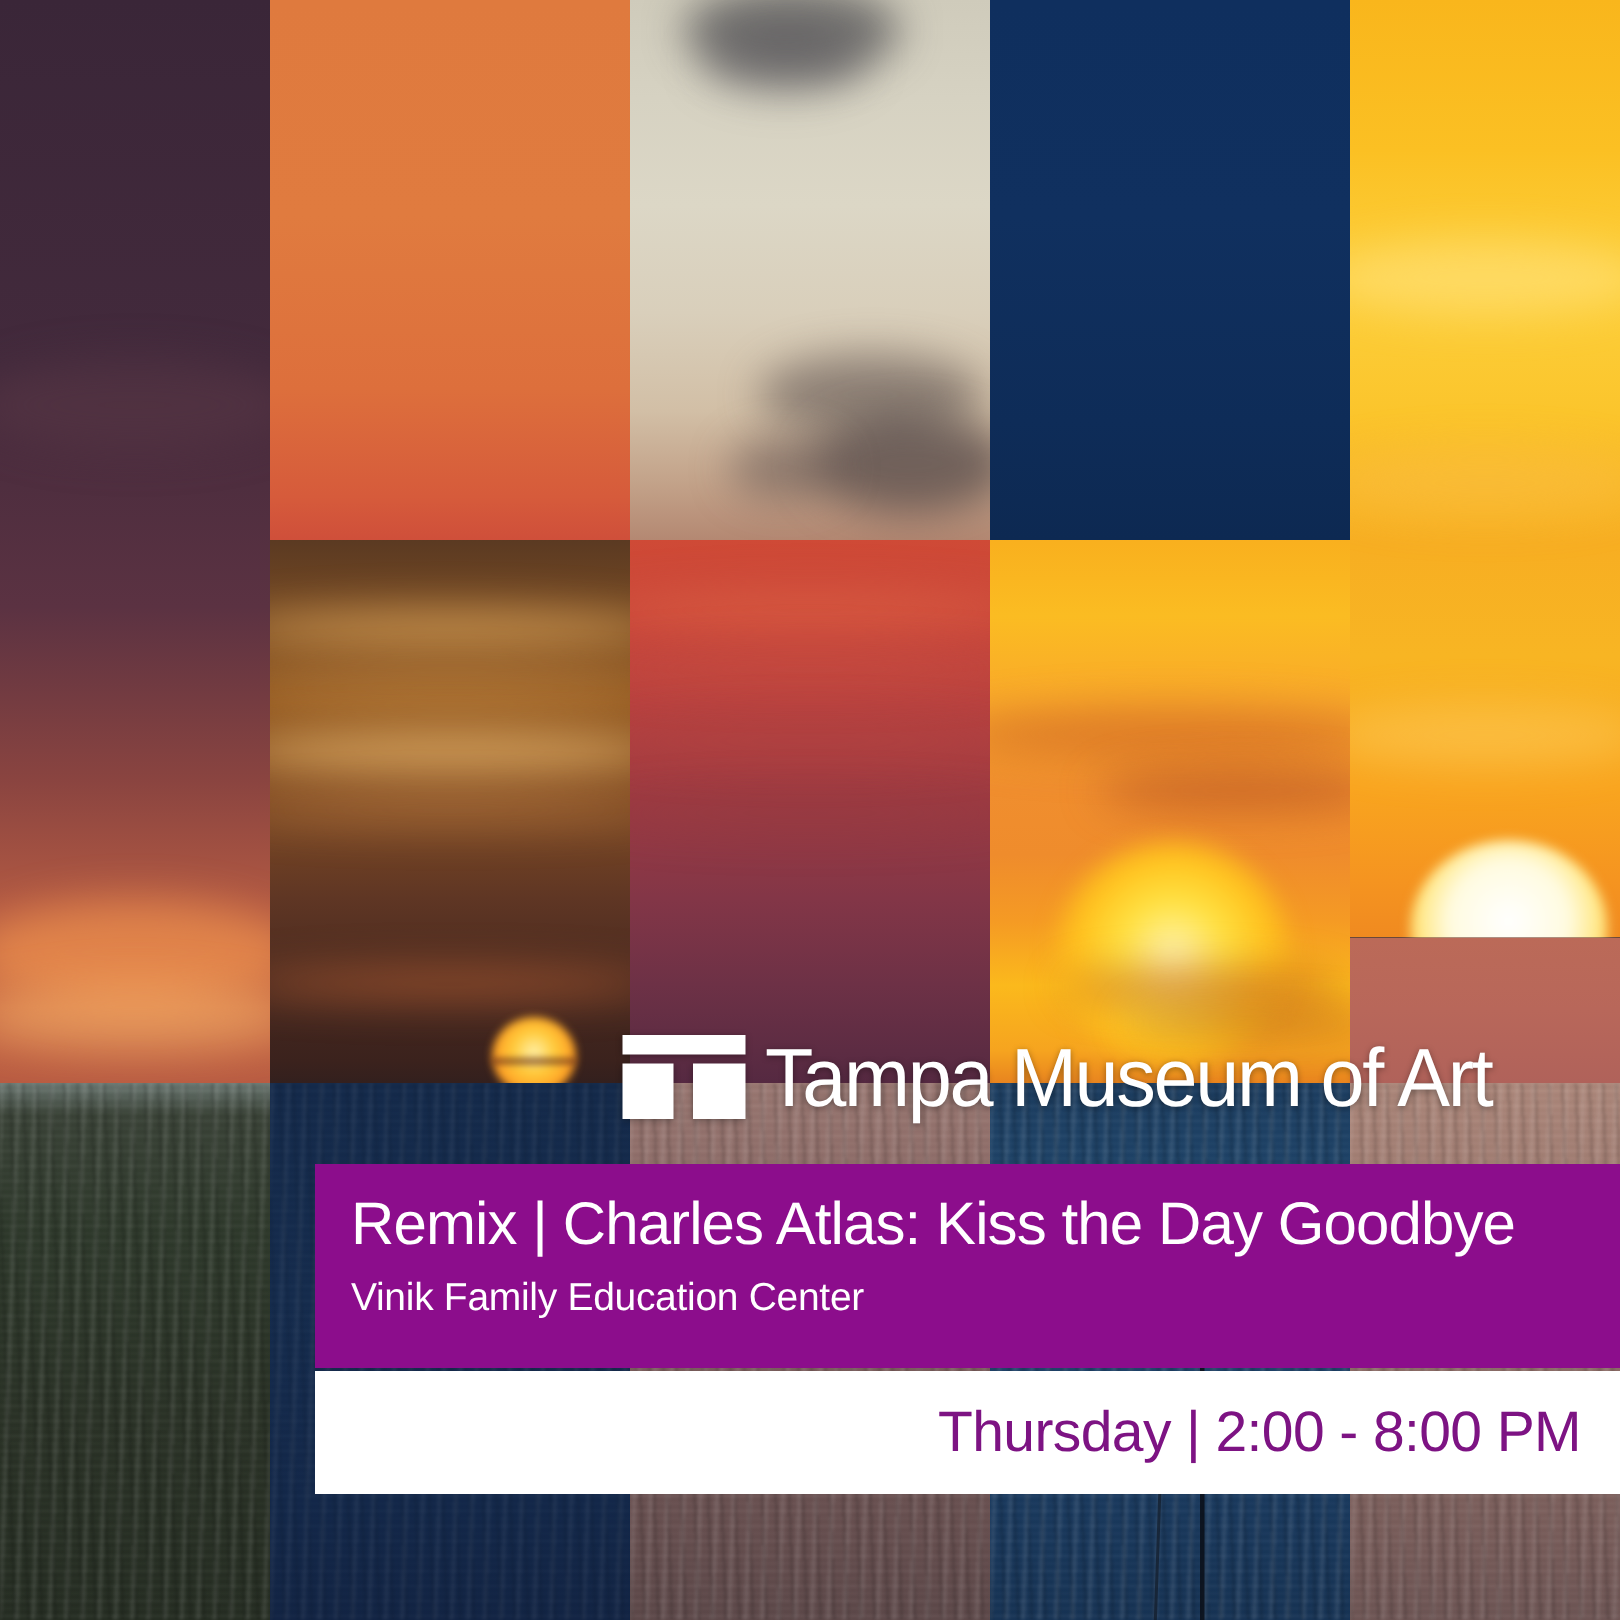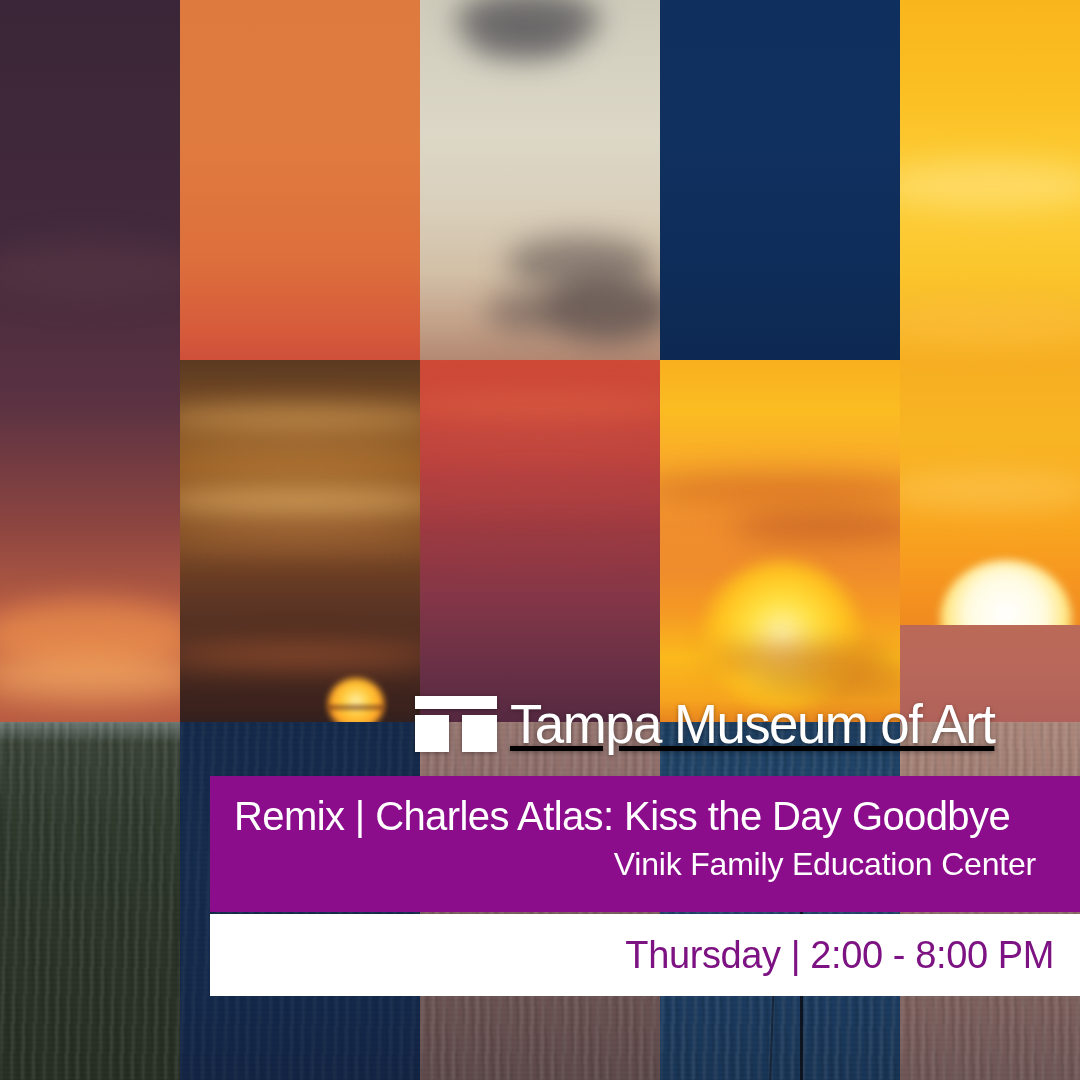--- a/index.html
+++ b/index.html
@@ -30,24 +30,23 @@
       repeating-linear-gradient(180deg, rgba(255,255,255,.07) 0 1px, rgba(0,0,0,.05) 1px 5px);
     filter:blur(1.2px);
     opacity:.85;
   }
 
   
   #logo {
     position:absolute;
     left:415px; top:690px;
     height:62px;
-    display:flex; align-items:flex-end; gap:13px;
+    display:flex; align-items:flex-start; gap:13px;
     z-index:20;
     filter: drop-shadow(0 1px 2px rgba(0,0,0,.35));
-    text-decoration: underline;
   }
   #logo-mark {
     position:relative;
     width:82px; height:56px;
   }
   #logo-mark .bar {
     position:absolute; left:0; top:0; width:82px; height:13px; background:#fff;
   }
   #logo-mark .blk-l {
     position:absolute; left:0; top:19px; width:34px; height:37px; background:#fff;
@@ -65,37 +64,37 @@
     transform:scaleX(.96);
     transform-origin:left center;
   }
 
   
   #banner-purple {
     position:absolute;
     left:210px; top:776px; width:870px; height:136px;
     background:#8c0d8c;
     z-index:18;
-    padding:14px 44px 10px 24px;
+    padding:14px 11px 10px 24px;
     display:flex; flex-direction:column; justify-content:flex-start;
   }
   #event-title {
     color:#fff;
     font-size:40px;
     line-height:52px;
     letter-spacing:-.6px;
     white-space:nowrap;
     text-align:left;
   }
   #event-venue {
     color:#fff;
-    font-size:32px;
+    font-size:26px;
     line-height:44px;
     letter-spacing:-.2px;
-    text-align:right;
+    text-align:left;
     white-space:nowrap;
   }
   #banner-white {
     position:absolute;
     left:210px; top:914px; width:870px; height:82px;
     background:#ffffff;
     z-index:18;
     display:flex; align-items:center; justify-content:flex-end;
     padding-right:26px;
   }

